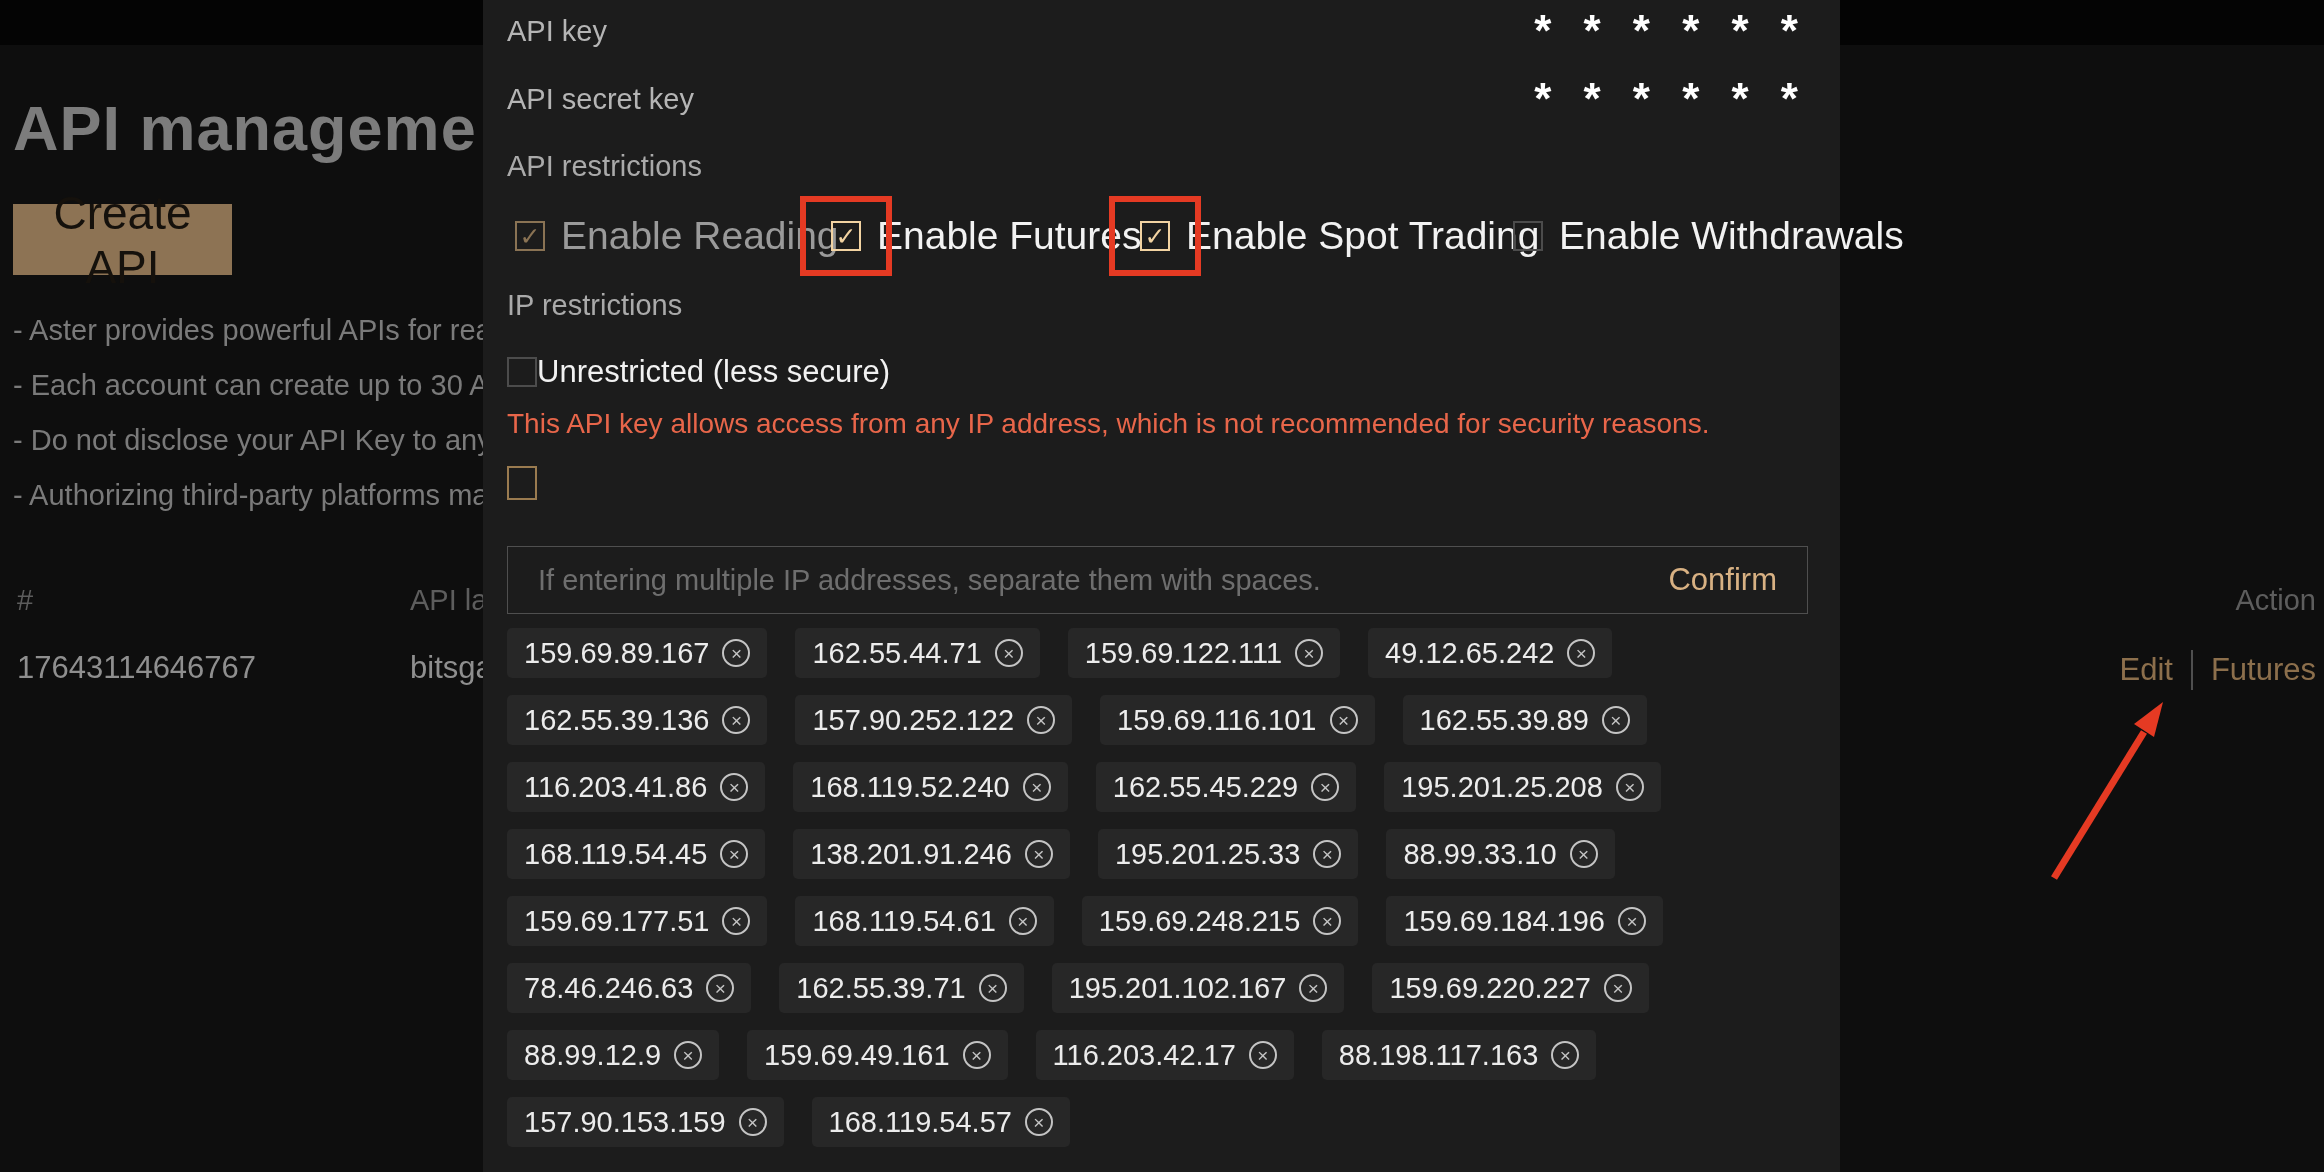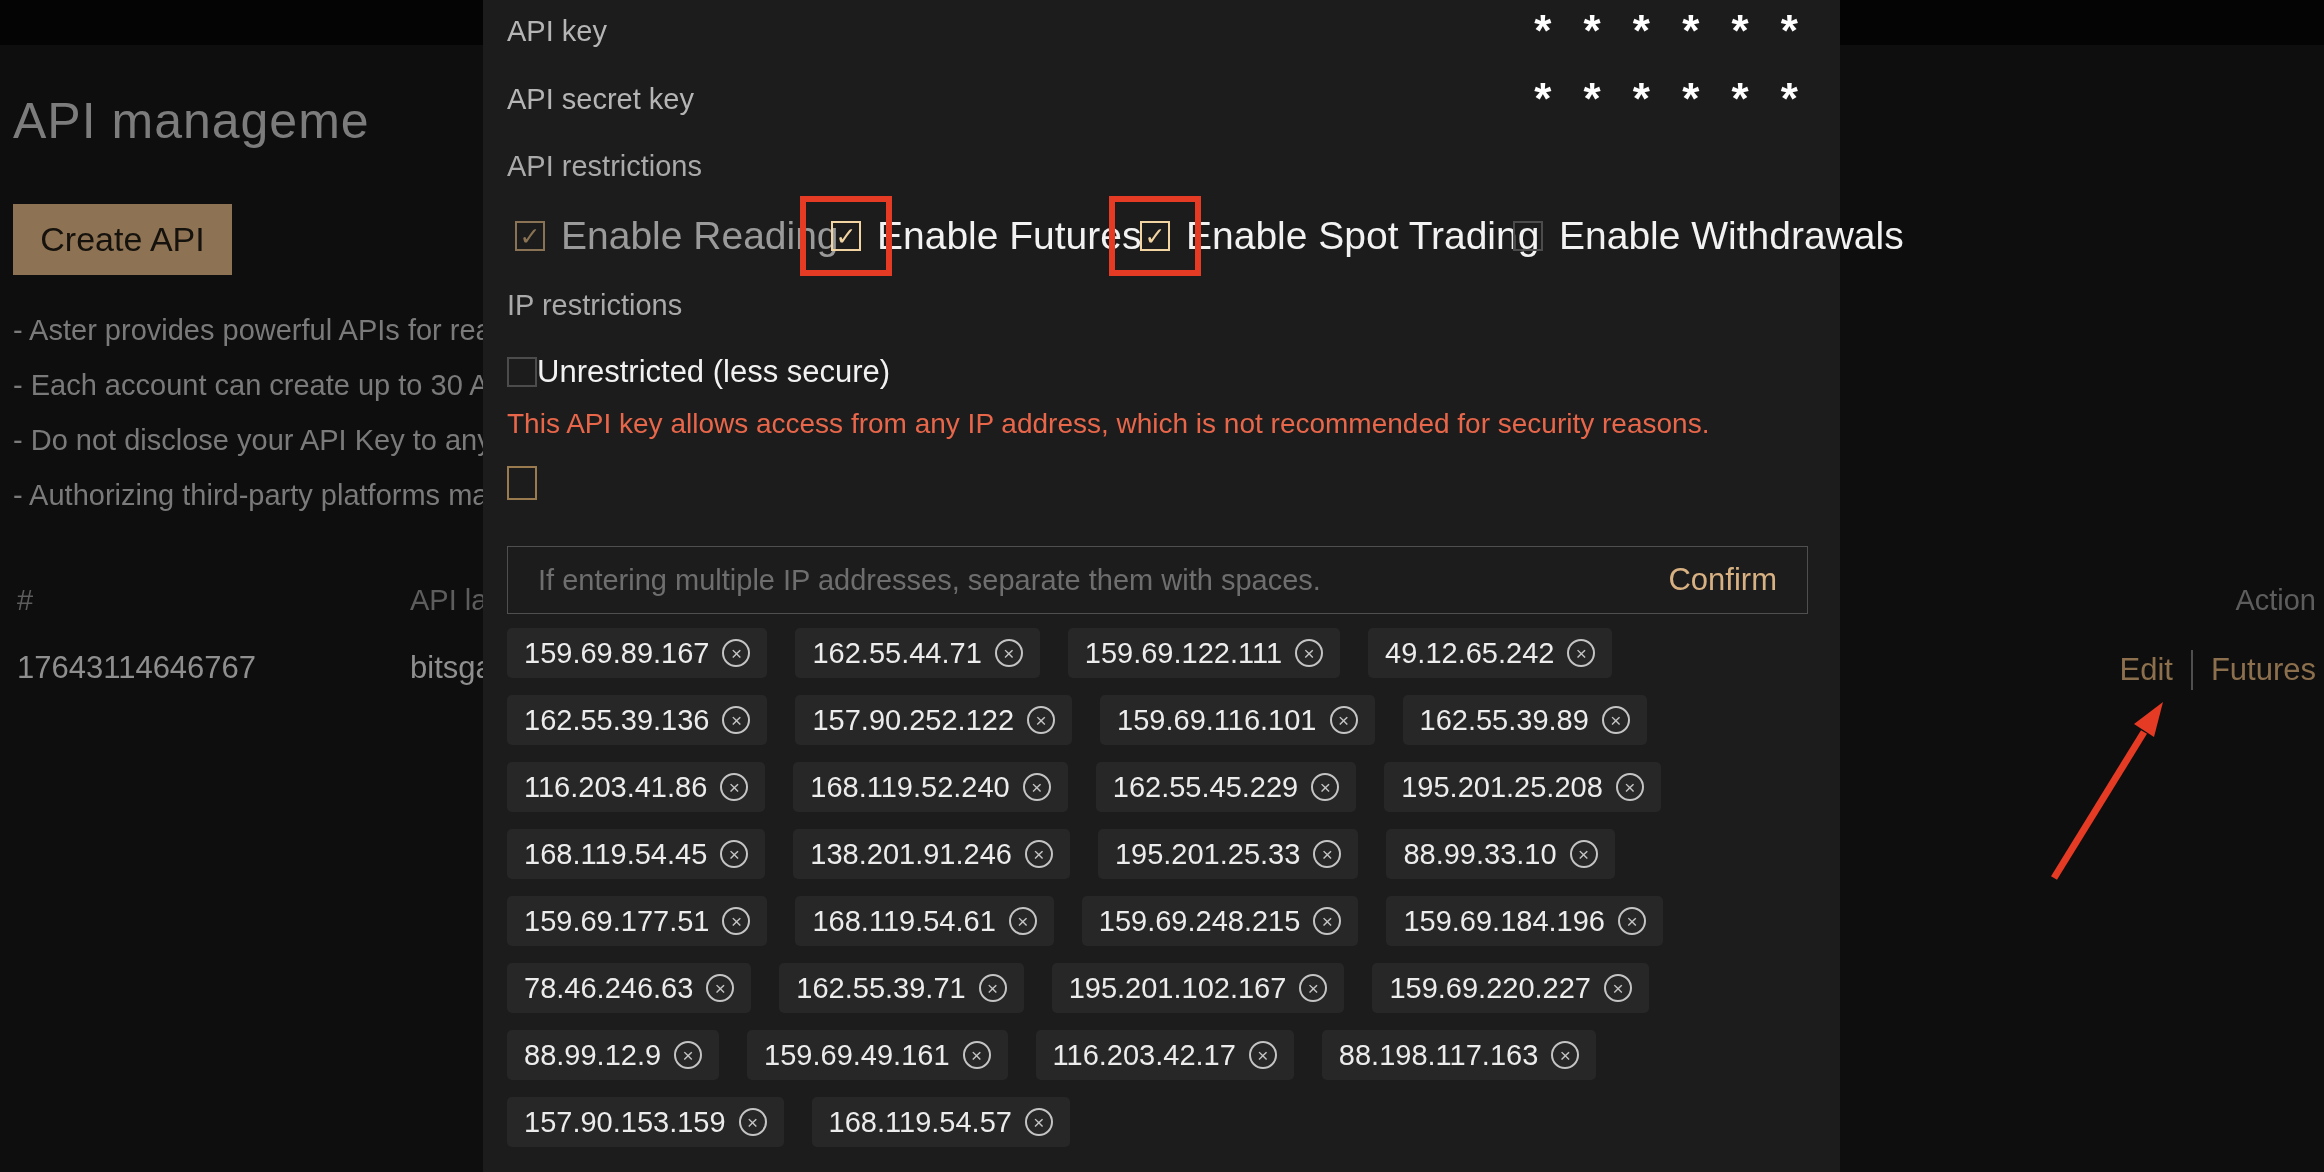--- a/index.html
+++ b/index.html
@@ -3,24 +3,24 @@
 <meta charset="utf-8">
 <style>
   * { margin:0; padding:0; box-sizing:border-box; }
   html,body { width:2324px; height:1172px; overflow:hidden; background:#0e0e0e;
               font-family:"Liberation Sans", sans-serif; }
   .stage { position:relative; width:2324px; height:1172px; background:#0e0e0e; }
 
   
   .top-strip { position:absolute; left:0; top:0; width:2324px; height:45px; background:#040404; }
   .left-panel { position:absolute; left:0; top:0; width:483px; height:1172px; overflow:hidden; }
-  .page-title { position:absolute; left:13px; top:92px; font-size:50px; font-weight:400;
+  .page-title { position:absolute; left:13px; top:92px; font-size:63px; font-weight:700;
                 color:#7c7c7c; white-space:nowrap; letter-spacing:1px; }
   .create-btn { position:absolute; left:13px; top:204px; width:219px; height:71px;
-                background:#8d7354; color:#15110c; font-size:34px; font-weight:500;
+                background:#8d7354; color:#15110c; font-size:46px; font-weight:500;
                 display:flex; align-items:center; justify-content:center;
                 border:none; cursor:pointer; font-family:inherit; }
   .notes { position:absolute; left:13px; top:314px; width:470px; }
   .note { height:55px; line-height:32px; font-size:29px; color:#7a7a7a; white-space:nowrap; }
   .tbl-head { position:absolute; top:584px; height:34px; font-size:29px; color:#5d5d5d; white-space:nowrap; }
   .col-id   { left:17px; }
   .col-label{ left:410px; }
   .col-action { position:absolute; top:584px; right:8px; font-size:29px; color:#5d5d5d; }
   .row-id    { position:absolute; left:17px;  top:650px; font-size:31px; color:#8f8f8f; white-space:nowrap; }
   .row-label { position:absolute; left:410px; top:650px; font-size:31px; color:#8f8f8f; white-space:nowrap; }

